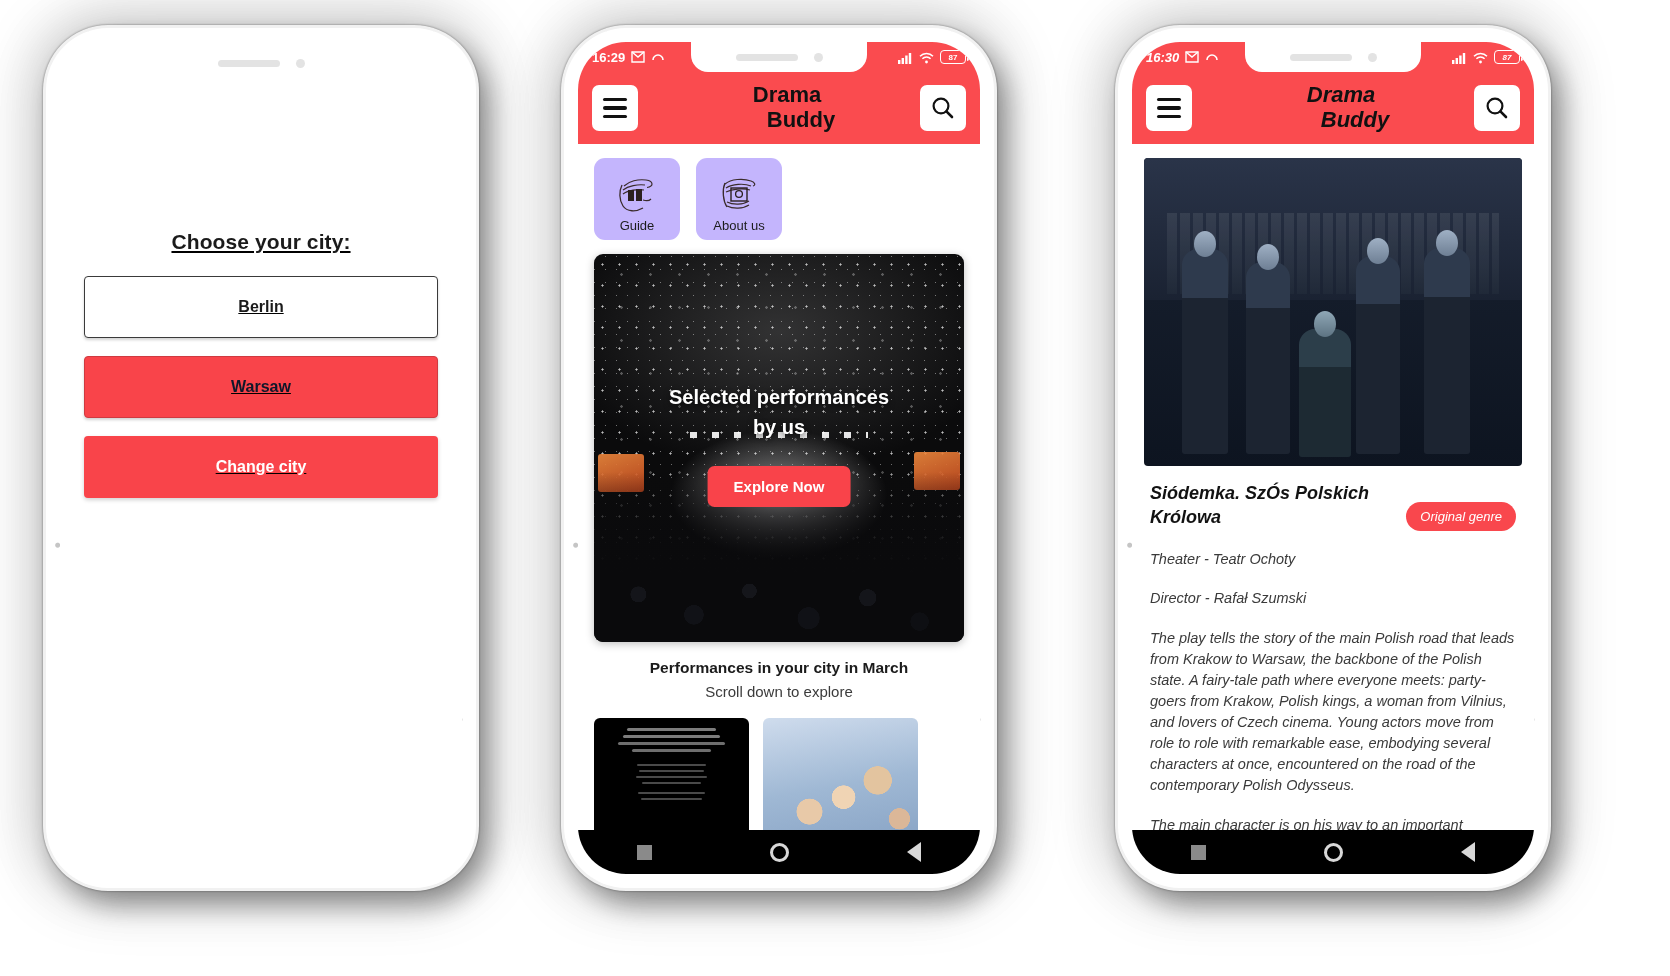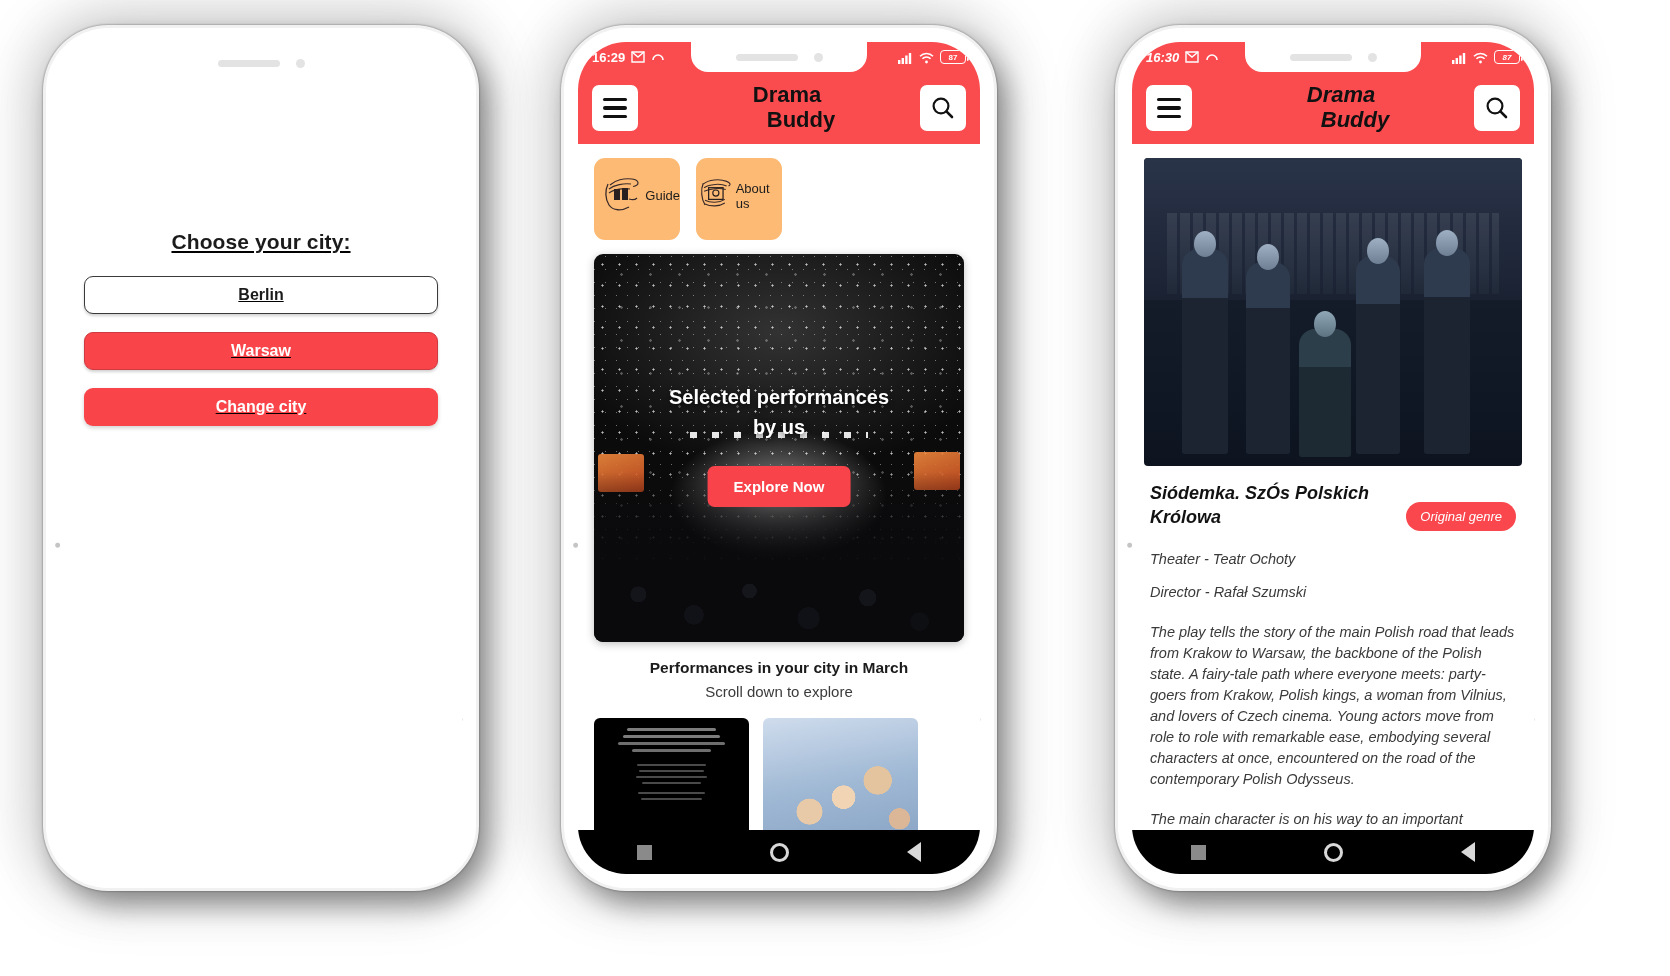--- a/index.html
+++ b/index.html
@@ -65,29 +65,29 @@
 
   .p1-body {
     flex: 1; display: flex; flex-direction: column;
     align-items: center; padding: 148px 24px 0; text-decoration: underline;
   }
   .p1-title {
     font-size: 21px; font-weight: 700; color: #1b1b1b;
     letter-spacing: .1px; margin-bottom: 22px;
   }
   .citybtn {
-    width: 100%; height: 38px; border-radius: 9px;
+    width: 100%; height: 62px; border-radius: 4px;
     display: flex; align-items: center; justify-content: center;
     font-size: 16px; font-weight: 700; margin-bottom: 18px;
     border: 1.6px solid #3a3a3a; background: #fff; color: #1b1b1b;
     box-shadow: 0 2px 3px rgba(0,0,0,.18);
     cursor: pointer;
   }
   .citybtn.primary {
-    background: #f9444a; color: #ffffff; border-color: #cf3a40;
+    background: #f9444a; color: #0f172a; border-color: #cf3a40;
   }
   .citybtn.plain {
     background: #f9444a; color: #ffffff; border: none;
     box-shadow: 0 2px 4px rgba(0,0,0,.18);
   }
 
   
   .statusbar {
     position: relative; height: 30px; background: #fa4b4f;
     display: flex; align-items: center;
@@ -130,22 +130,22 @@
     font-size: 22px; font-weight: 700; color: #111; line-height: 1.12;
     pointer-events: none;
   }
   .apptitle span { display: block; }
   .apptitle .l2 { padding-left: 28px; }
 
   
   .p2-content { flex: 1; background: #fff; overflow: hidden; position: relative; }
   .tiles { display: flex; gap: 16px; padding: 14px 16px 10px; }
   .tile {
-    width: 86px; height: 82px; background: #fdba74; border-radius: 11px;
-    display: flex; flex-direction: row; align-items: center;
+    width: 86px; height: 82px; background: #c4b5fd; border-radius: 11px;
+    display: flex; flex-direction: column; align-items: center;
     justify-content: flex-end; padding-bottom: 7px; cursor: pointer;
   }
   .tile svg { margin-bottom: 4px; }
   .tile-label { font-size: 13px; color: #1c1c1c; }
 
   .hero {
     margin: 4px 16px 0; height: 388px; border-radius: 9px; overflow: hidden;
     position: relative;
     background:
       radial-gradient(ellipse 150px 90px at 50% 62%, rgba(255,255,255,.55), transparent 72%),
@@ -513,21 +513,21 @@
               <div class="head"></div>
             </div>
         </div>
 
         <div class="p3-pad">
           <div class="p3-titlerow">
             <div class="p3-title">Siódemka. SzÓs Polskich Królowa</div>
             <div class="badge">Original genre</div>
           </div>
           <div class="meta">Theater - Teatr Ochoty</div>
-          <div class="meta" style="margin-top:12px">Director - Rafał Szumski</div>
+          <div class="meta" style="margin-top:18px">Director - Rafał Szumski</div>
           <div class="para">The play tells the story of the main Polish road that leads from Krakow to Warsaw, the backbone of the Polish state. A fairy-tale path where everyone meets: party-goers from Krakow, Polish kings, a woman from Vilnius, and lovers of Czech cinema. Young actors move from role to role with remarkable ease, embodying several characters at once, encountered on the road of the contemporary Polish Odysseus.</div>
           <div class="para">The main character is on his way to an important meeting in Warsaw, stops at recognizable and key points along the road, and listens to Polish radio.</div>
         </div>
       </div>
 
       <div class="navbar">
         <div class="nv-square"></div>
         <div class="nv-circle"></div>
         <div class="nv-tri"></div>
       </div>

